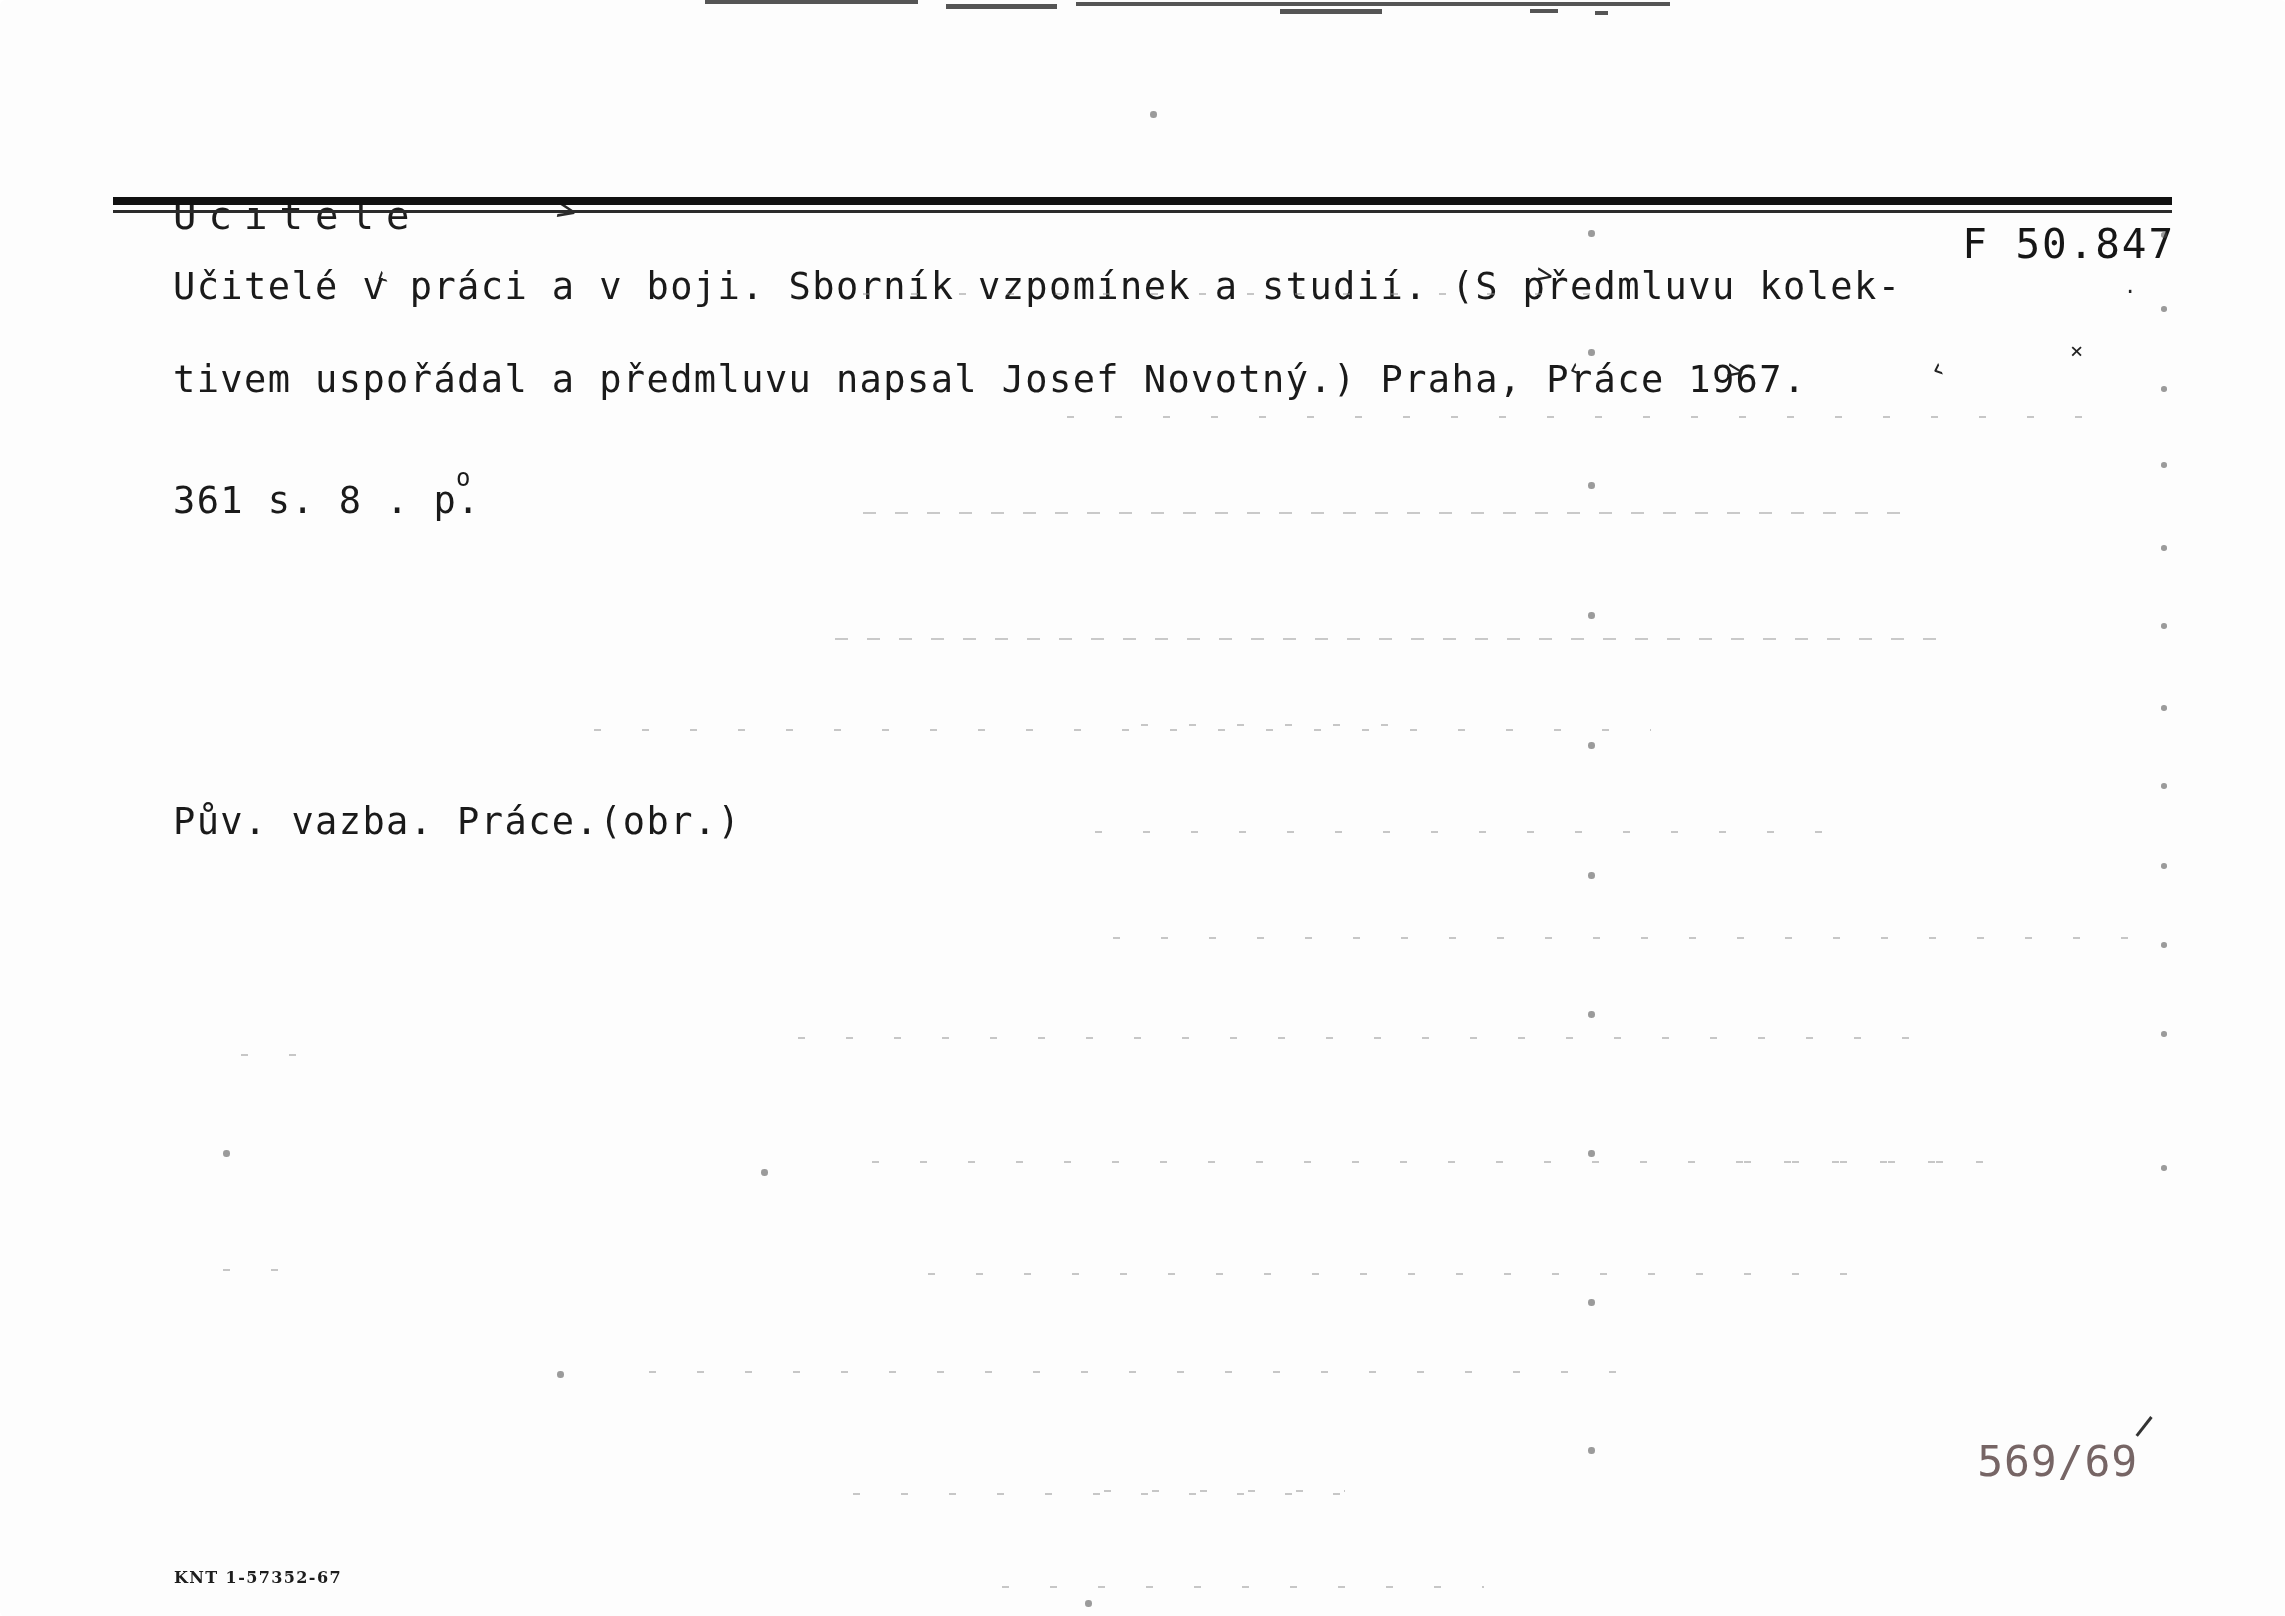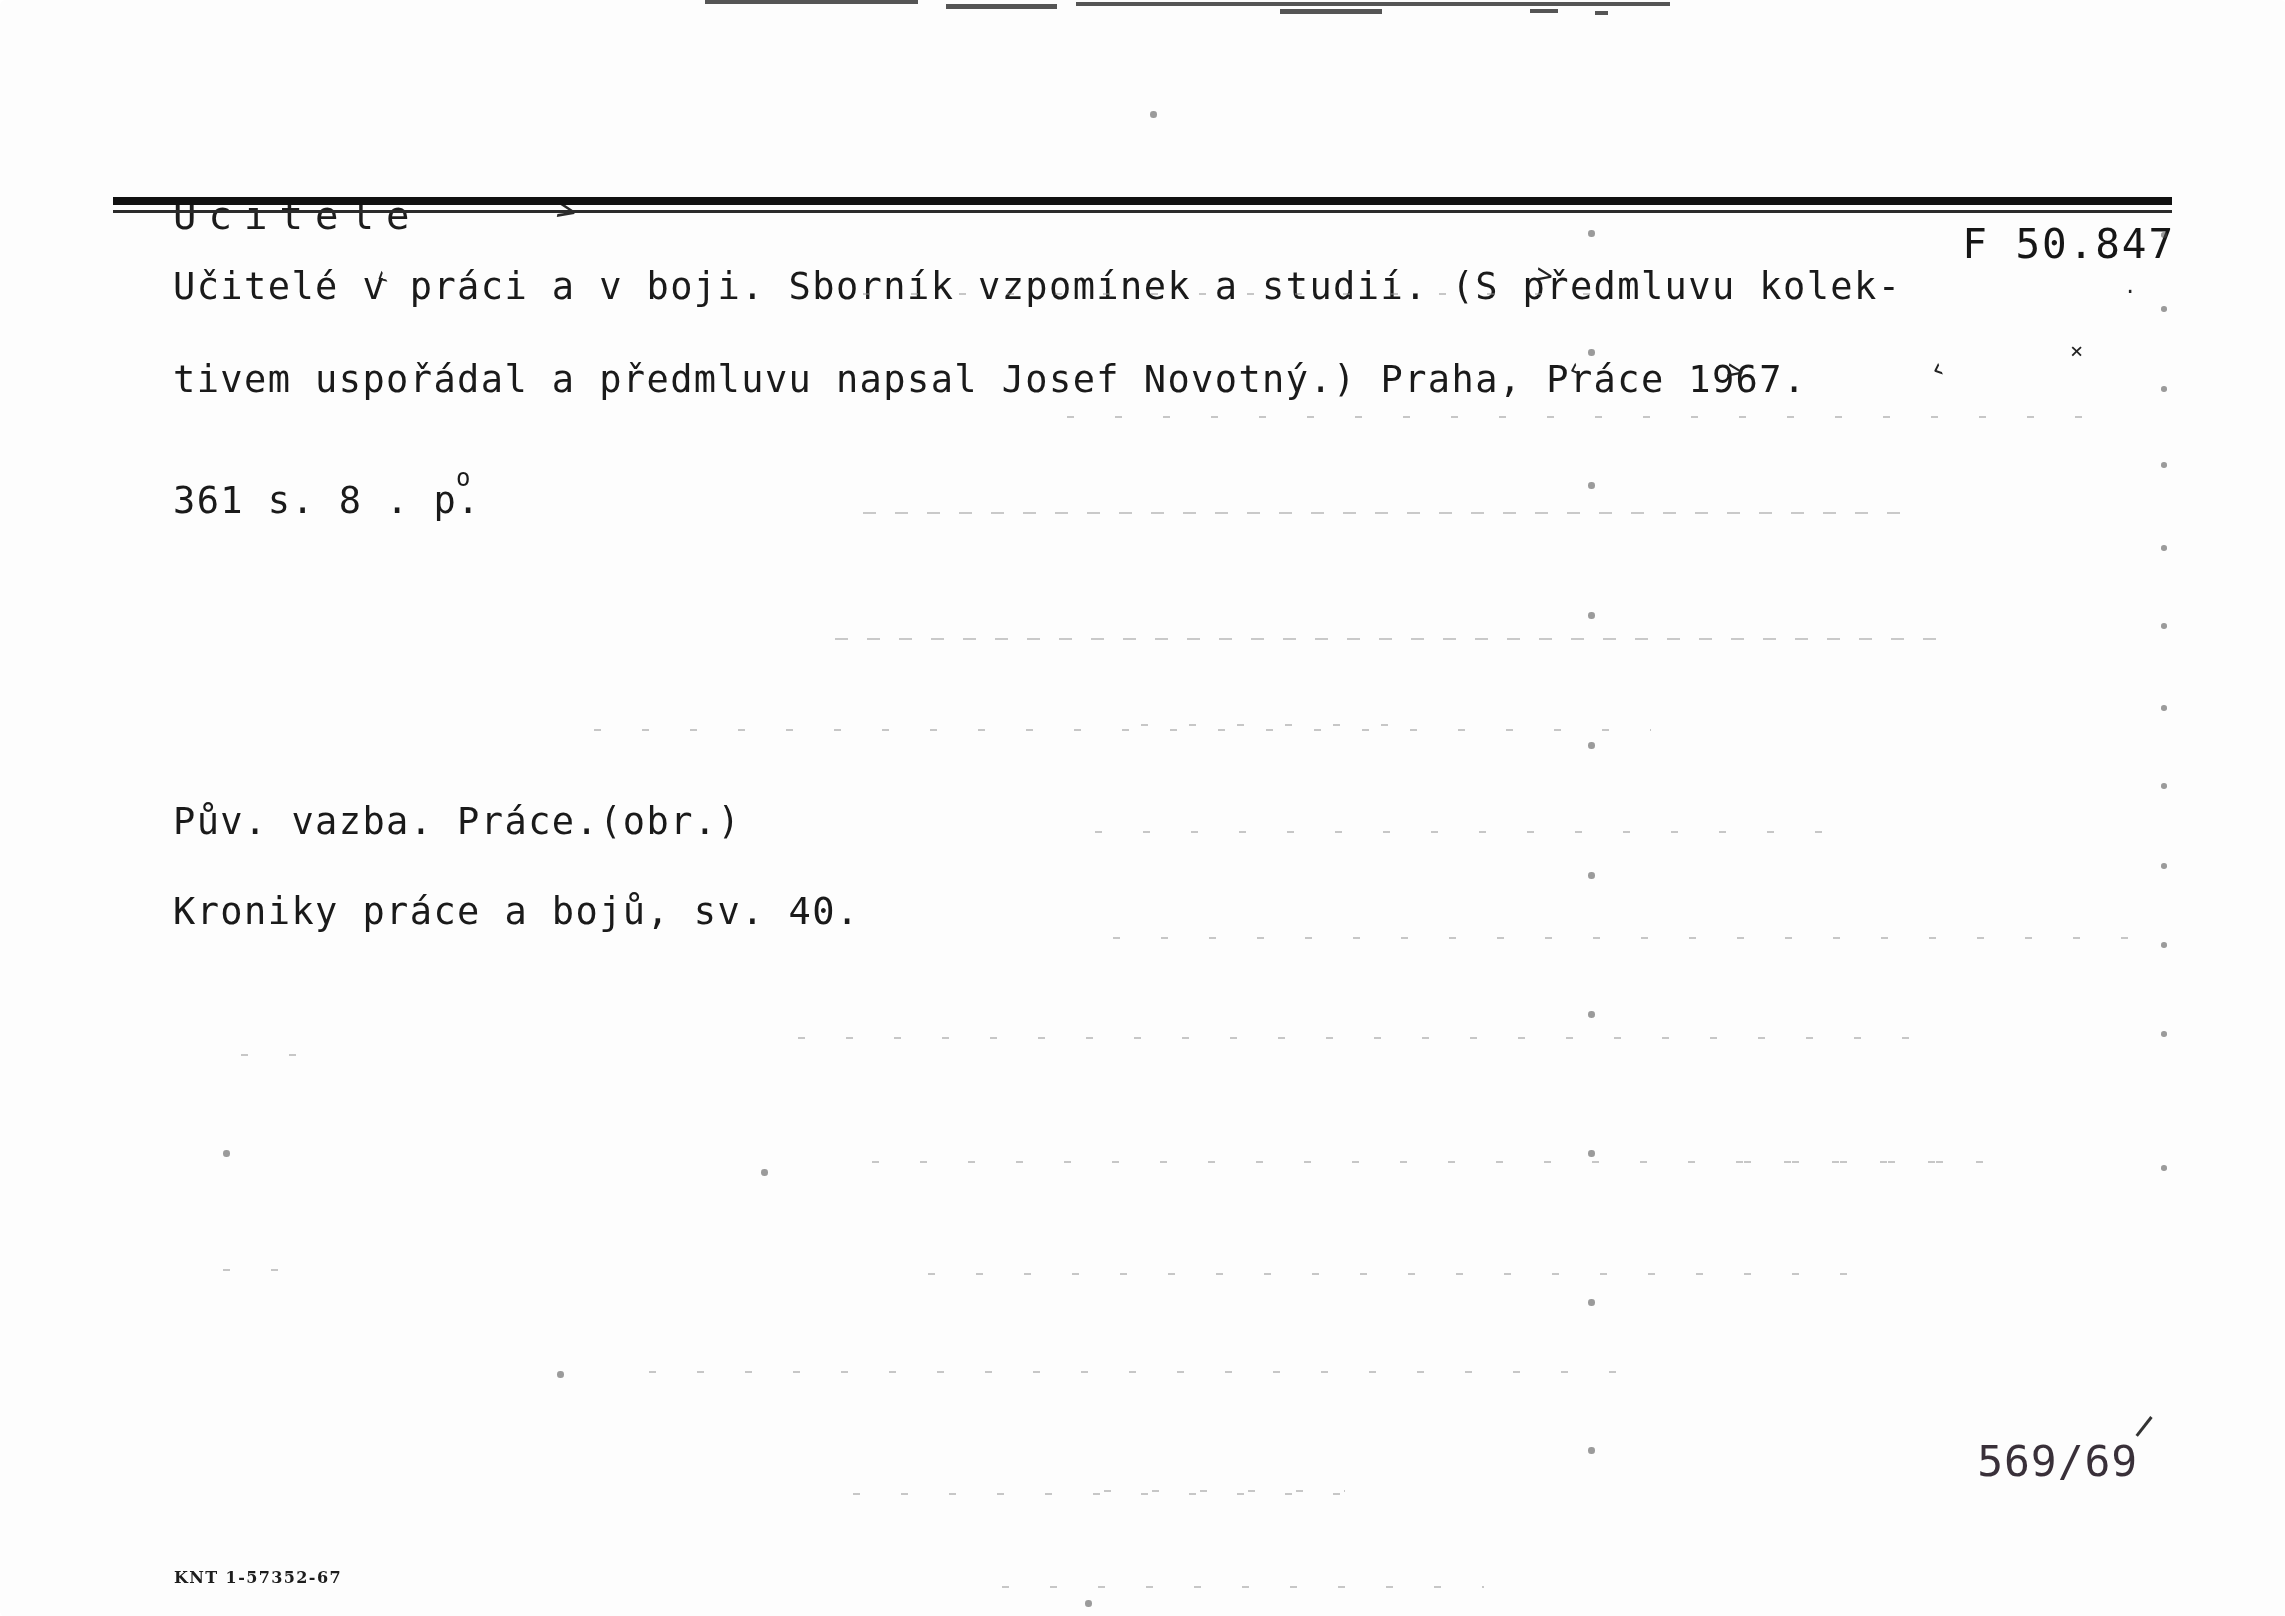--- a/index.html
+++ b/index.html
@@ -122,21 +122,21 @@
     color: #232323;
     font-size: 28px;
   }
 
   .acc-number {
     position: absolute;
     right: 148px;
     top: 1436px;
     font-size: 43px;
     letter-spacing: 0.9px;
-    color: #701a75;
+    color: #ef4444;
   }
   .acc-tick {
     position: absolute;
     right: 130px;
     top: 1425px;
     width: 24px;
     height: 2.8px;
     background: #333;
     transform: rotate(-52deg);
   }
@@ -178,21 +178,20 @@
   </div>
 
   <div class="rule"></div>
   <div class="rule thin"></div>
 
   <div class="body-line l1">Učitelé v práci a v boji. Sborník vzpomínek a studií. (S předmluvu kolek-</div>
   <div class="body-line l2">tivem uspořádal a předmluvu napsal Josef Novotný.) Praha, Práce 1967.</div>
   <div class="body-line l3">361 s. 8 . p.</div>
   <div class="sup-deg">o</div>
   <div class="body-line l4">Pův. vazba. Práce.(obr.)</div>
-  <div class="body-line l5">Kroniky práce a bojů, sv. 40.</div>
 
   <div class="mark" style="left:373px; top:260px; transform:rotate(-28deg);">‹</div>
   <div class="mark" style="left:1536px; top:258px; transform:rotate(10deg);">&gt;</div>
   <div class="mark" style="left:1566px; top:352px; transform:rotate(-20deg);">‹</div>
   <div class="mark" style="left:1727px; top:354px; transform:rotate(10deg);">&gt;</div>
   <div class="mark" style="left:1929px; top:352px; transform:rotate(-22deg);">‹</div>
   <div class="mark" style="left:2070px; top:338px; font-size:22px;">×</div>
   <div class="mark" style="left:2124px; top:280px; font-size:20.4px;">·</div>
 
   <div class="acc-number">569/69</div>

